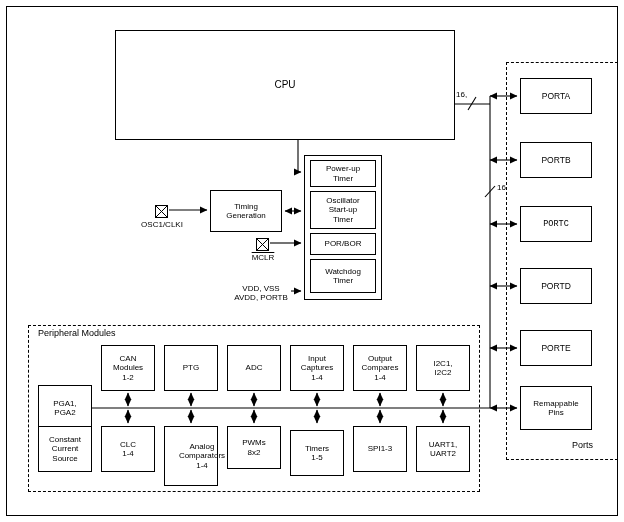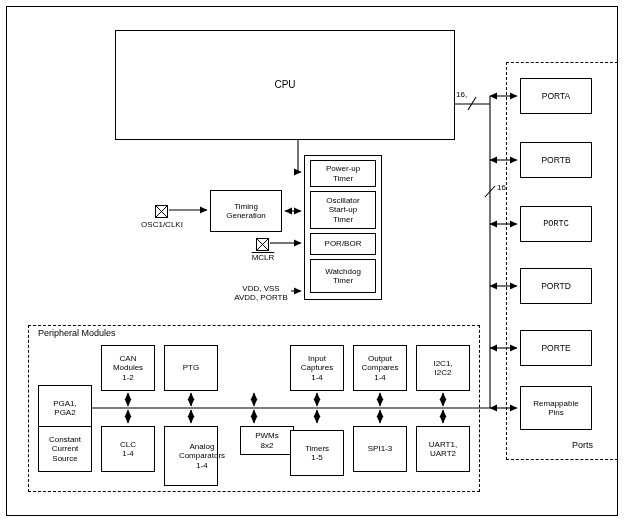--- a/index.html
+++ b/index.html
@@ -136,38 +136,39 @@
 
   <div class="dashed" style="left:28px; top:325px; width:450px; height:165px;"></div>
   <div class="lbl title-lbl" style="left:36px; top:328px;">Peripheral Modules</div>
 
   <div class="box" style="left:38px;  top:345px; width:54px; height:46px;margin-top:40px;">PGA1,
 PGA2</div>
   <div class="box" style="left:101px; top:345px; width:54px; height:46px;">CAN
 Modules
 1-2</div>
   <div class="box" style="left:164px; top:345px; width:54px; height:46px;">PTG</div>
+  <div class="box" style="left:227px; top:345px; width:54px; height:46px;">ADC</div>
   <div class="box" style="left:290px; top:345px; width:54px; height:46px;">Input
 Captures
 1-4</div>
   <div class="box" style="left:353px; top:345px; width:54px; height:46px;">Output
 Compares
 1-4</div>
   <div class="box" style="left:416px; top:345px; width:54px; height:46px;">I2C1,
 I2C2</div>
 
   <div class="box" style="left:38px;  top:426px; width:54px; height:46px;">Constant
 Current
 Source</div>
   <div class="box" style="left:101px; top:426px; width:54px; height:46px;">CLC
 1-4</div>
   <div class="box" style="left:164px; top:426px; width:54px; height:60px;padding-left:23px;">Analog
 Comparators
 1-4</div>
-  <div class="box" style="left:240px; top:426px; width:54px; height:29px;">PWMs
+  <div class="box" style="left:227px; top:426px; width:54px; height:43px;">PWMs
 8x2</div>
   <div class="box" style="left:290px; top:430px; width:54px; height:46px;">Timers
 1-5</div>
   <div class="box" style="left:353px; top:426px; width:54px; height:46px;">SPI1-3</div>
   <div class="box" style="left:416px; top:426px; width:54px; height:46px;">UART1,
 UART2</div>
 
 </div>
 
 </body></html>

